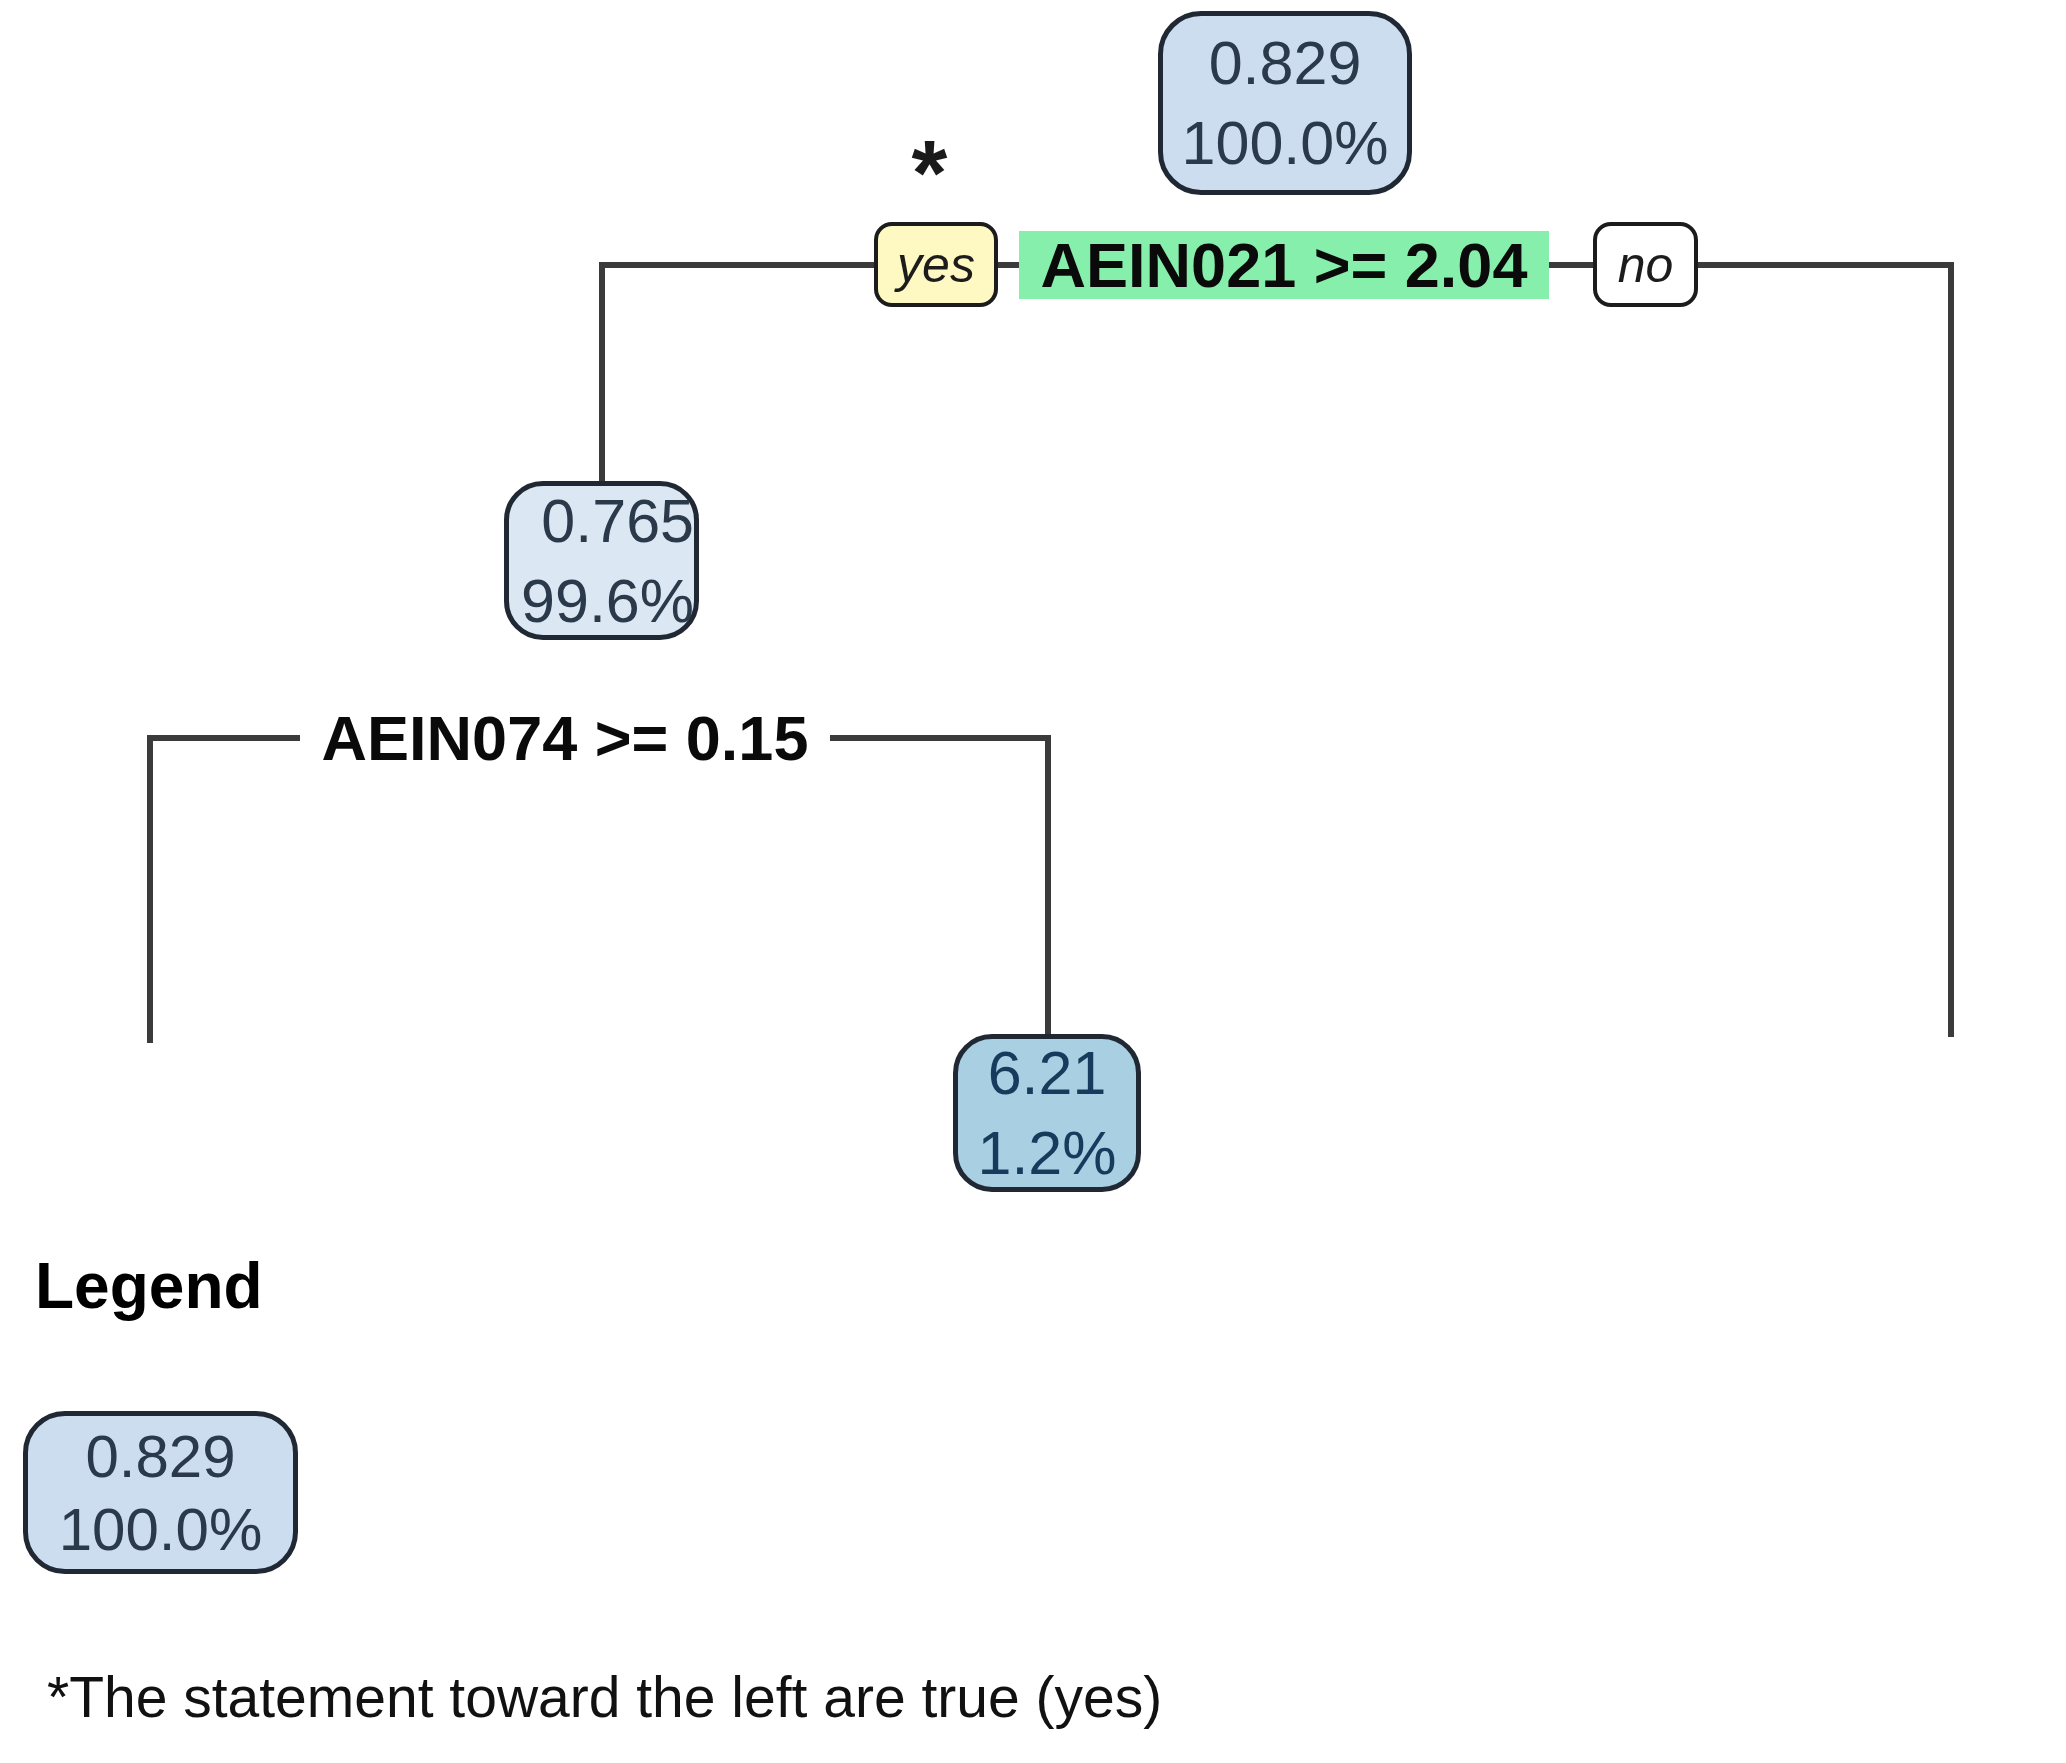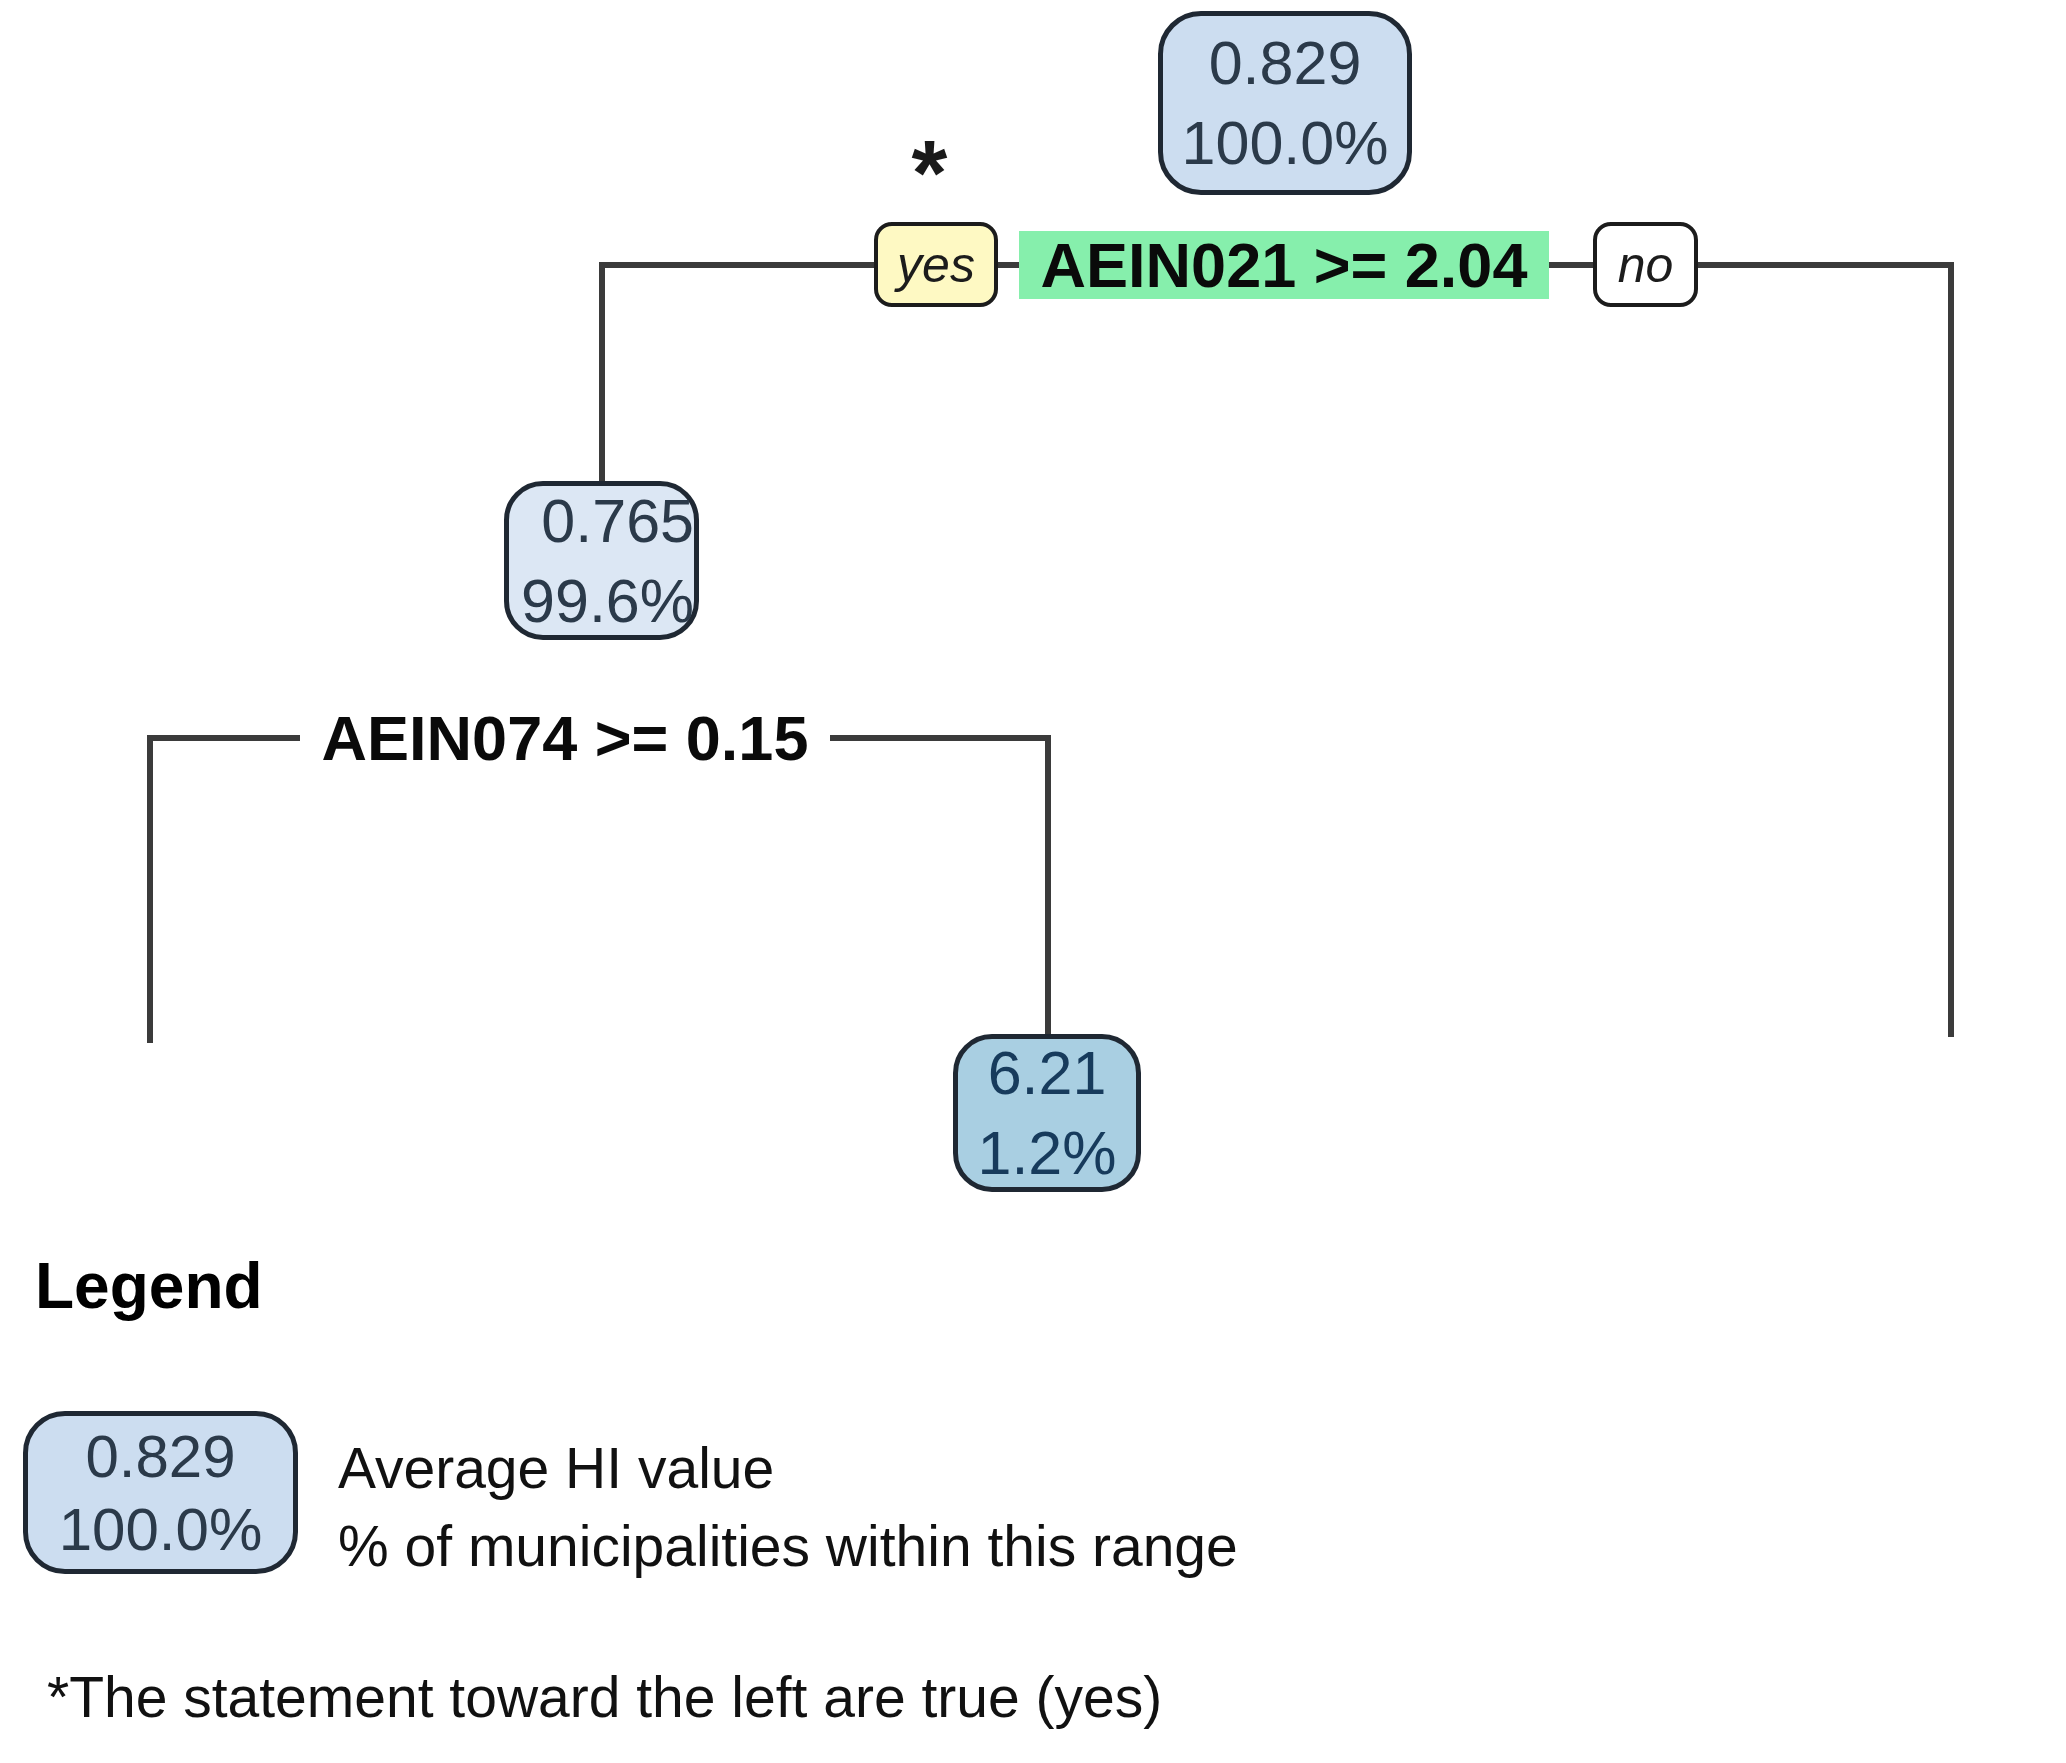--- a/index.html
+++ b/index.html
@@ -160,21 +160,17 @@
   </div>
 
 
   <div class="legend-heading">Legend</div>
 
   <div class="node node--legend" style="background-color: rgb(204, 221, 240); border-color: rgb(31, 40, 51); color: rgb(43, 58, 74);">
     <span>0.829</span>
     <span>100.0%</span>
   </div>
 
-  <div class="legend-desc">
-    <div>Average HI value</div>
-    <div>% of municipalities within this range</div>
-  </div>
 
   <div class="footnote">*The statement toward the left are true (yes)</div>
 
 </div>
 
 
 </body></html>

